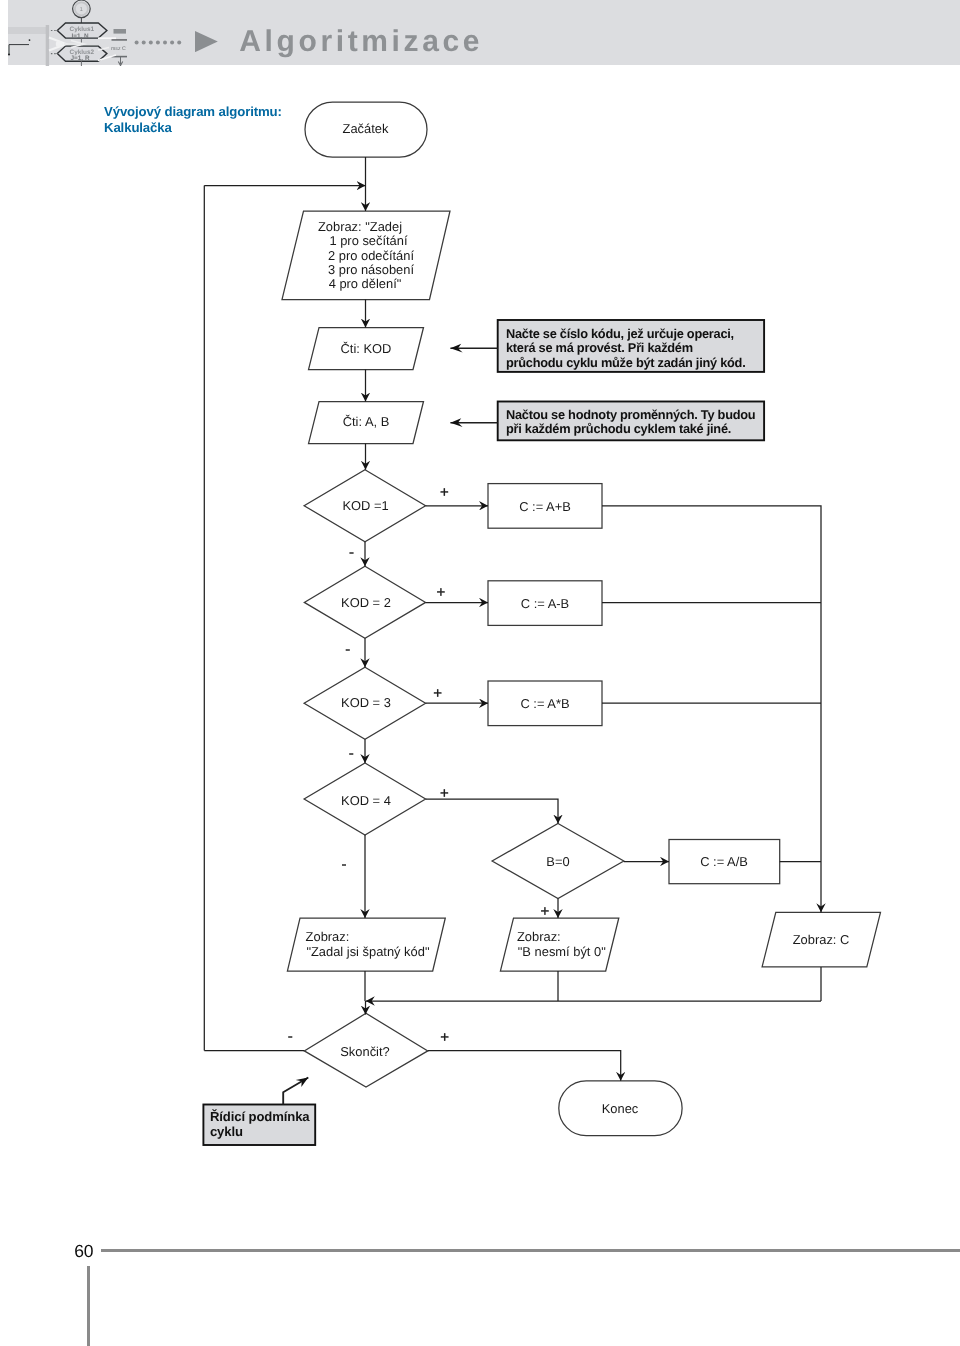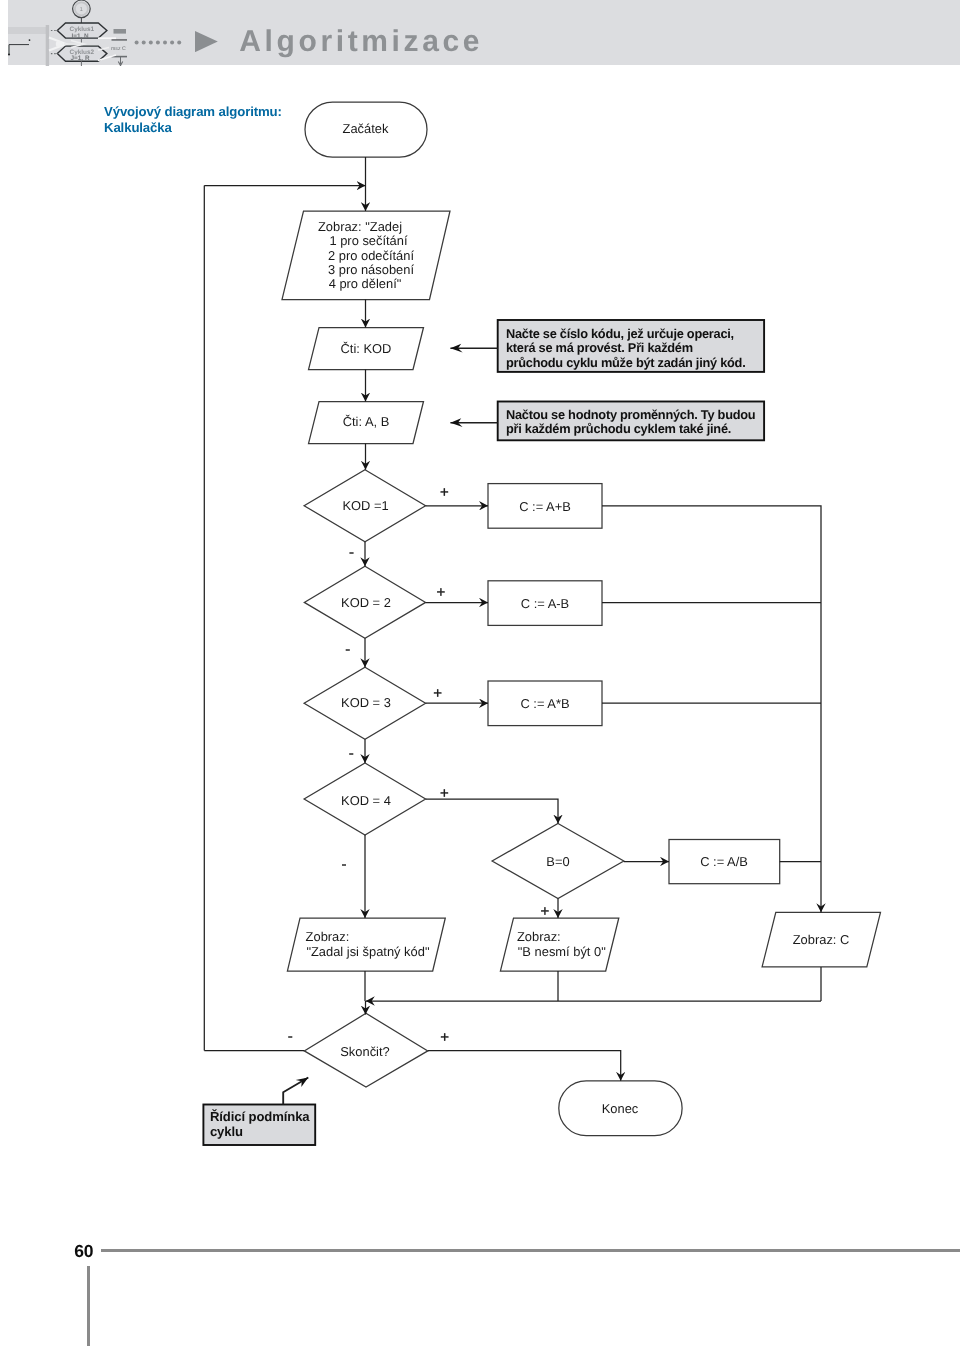--- a/index.html
+++ b/index.html
@@ -14,21 +14,21 @@
   .header-dots{position:absolute;left:125px;top:38px;width:52px;height:9px;}
   .header-tri{position:absolute;left:186.8px;top:31.3px;width:23px;height:21.2px;}
   .header-title{position:absolute;left:231.3px;top:26.8px;font-size:30px;font-weight:bold;
       letter-spacing:3.62px;color:#8e9194;line-height:29px;white-space:nowrap;}
   
   .caption{position:absolute;left:96px;top:104.3px;font-size:13.2px;font-weight:bold;color:#0369a1;
       line-height:15.4px;white-space:pre-line;letter-spacing:-0.12px;}
   
   svg.flow{position:absolute;left:0;top:0;width:960px;height:1346px;display:block;}
   
-  .pagenum{position:absolute;left:66.3px;top:1241px;font-size:17.5px;font-weight:bold;color:#0d0d0d;
+  .pagenum{position:absolute;left:66.3px;top:1241px;font-size:17.5px;font-weight:normal;color:#0d0d0d;
       letter-spacing:-0.3px;}
   .foot-h{position:absolute;left:93px;top:1249.3px;width:867px;height:3.2px;background:#8a8a8a;}
   .foot-v{position:absolute;left:78.6px;top:1266px;width:3.1px;height:80px;background:#8a8a8a;}
 </style>
 </head>
 <body>
 
 <div class="page">
 
   <div class="header-band"></div>

